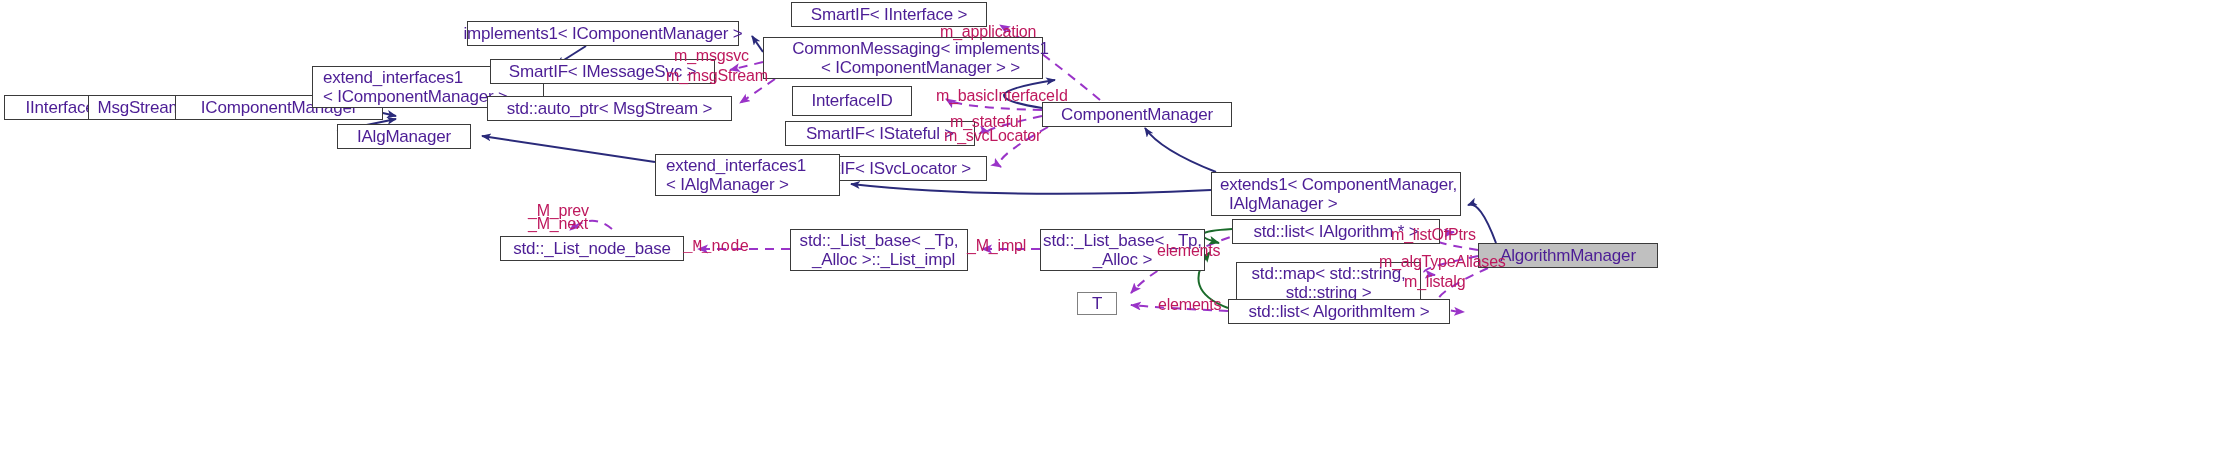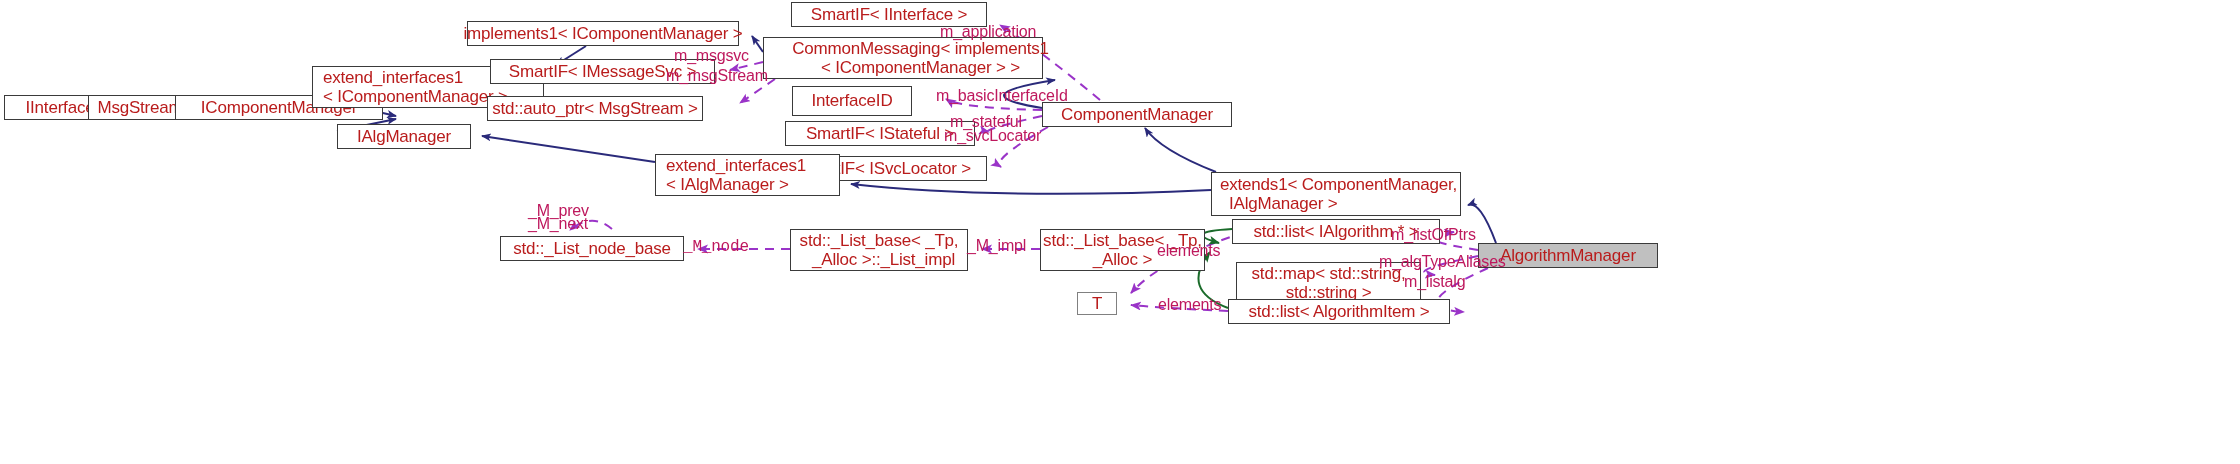--- a/index.html
+++ b/index.html
@@ -21,21 +21,21 @@
     top: 0;
     width: 2240px;
     height: 464px;
     pointer-events: none;
   }
   .node {
     position: absolute;
     box-sizing: border-box;
     border: 1.5px solid #3a3a3a;
     background: #ffffff;
-    color: #b91c1c;
+    color: #4c1d95;
     font-size: 17px;
     line-height: 1.12;
     display: flex;
     align-items: center;
     justify-content: center;
     text-align: center;
     white-space: pre;
     letter-spacing: -0.2px;
   }
   .node.highlight {
@@ -126,21 +126,21 @@
   </div>
   <div class="node" style="left:337px;top:124px;width:134px;height:25px;">
     <span>IAlgManager</span>
   </div>
   <div class="node" style="left:467px;top:21px;width:272px;height:25px;">
     <span>implements1&lt; IComponentManager &gt;</span>
   </div>
   <div class="node" style="left:490px;top:59px;width:225px;height:25px;">
     <span>SmartIF&lt; IMessageSvc &gt;</span>
   </div>
-  <div class="node" style="left:487px;top:96px;width:216px;height:25px;">
+  <div class="node" style="left:487px;top:96px;width:245px;height:25px;">
     <span>std::auto_ptr&lt; MsgStream &gt;</span>
   </div>
   <div class="node" style="left:791px;top:2px;width:196px;height:25px;">
     <span>SmartIF&lt; IInterface &gt;</span>
   </div>
   <div class="node" style="left:763px;top:37px;width:280px;height:42px;padding-left:35px;">
     <span>CommonMessaging&lt; implements1
 &lt; IComponentManager &gt; &gt;</span>
   </div>
   <div class="node" style="left:792px;top:86px;width:120px;height:30px;">

